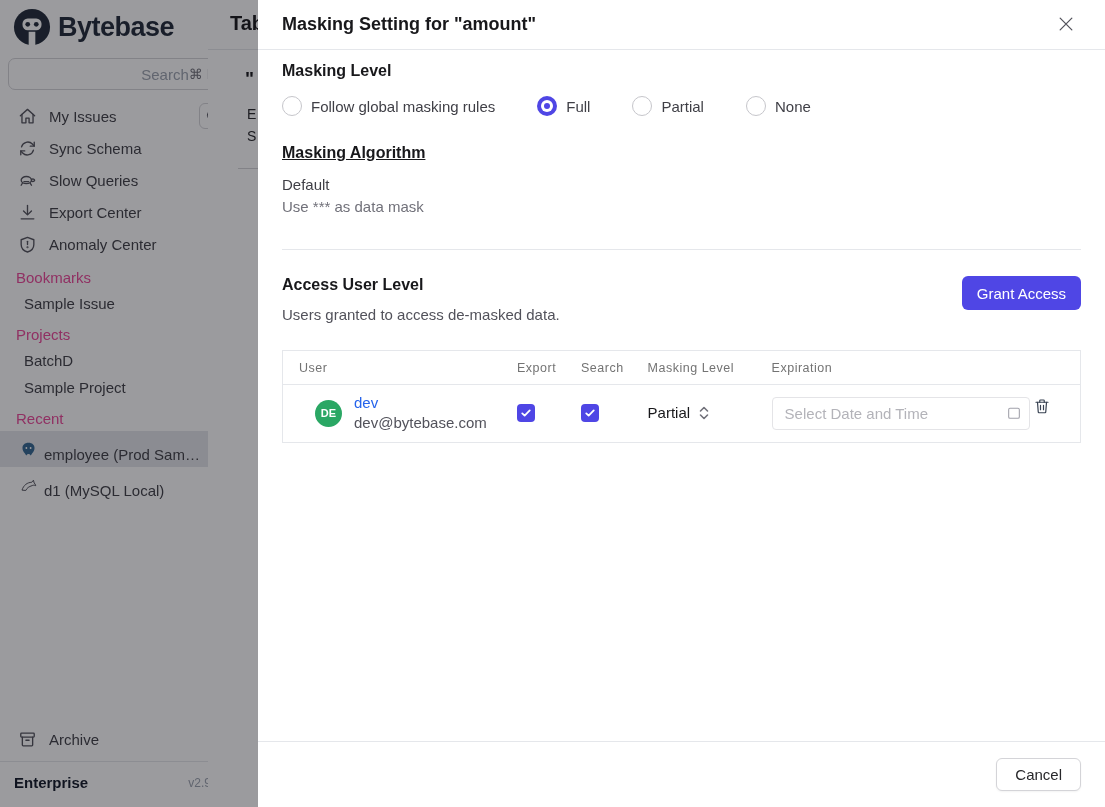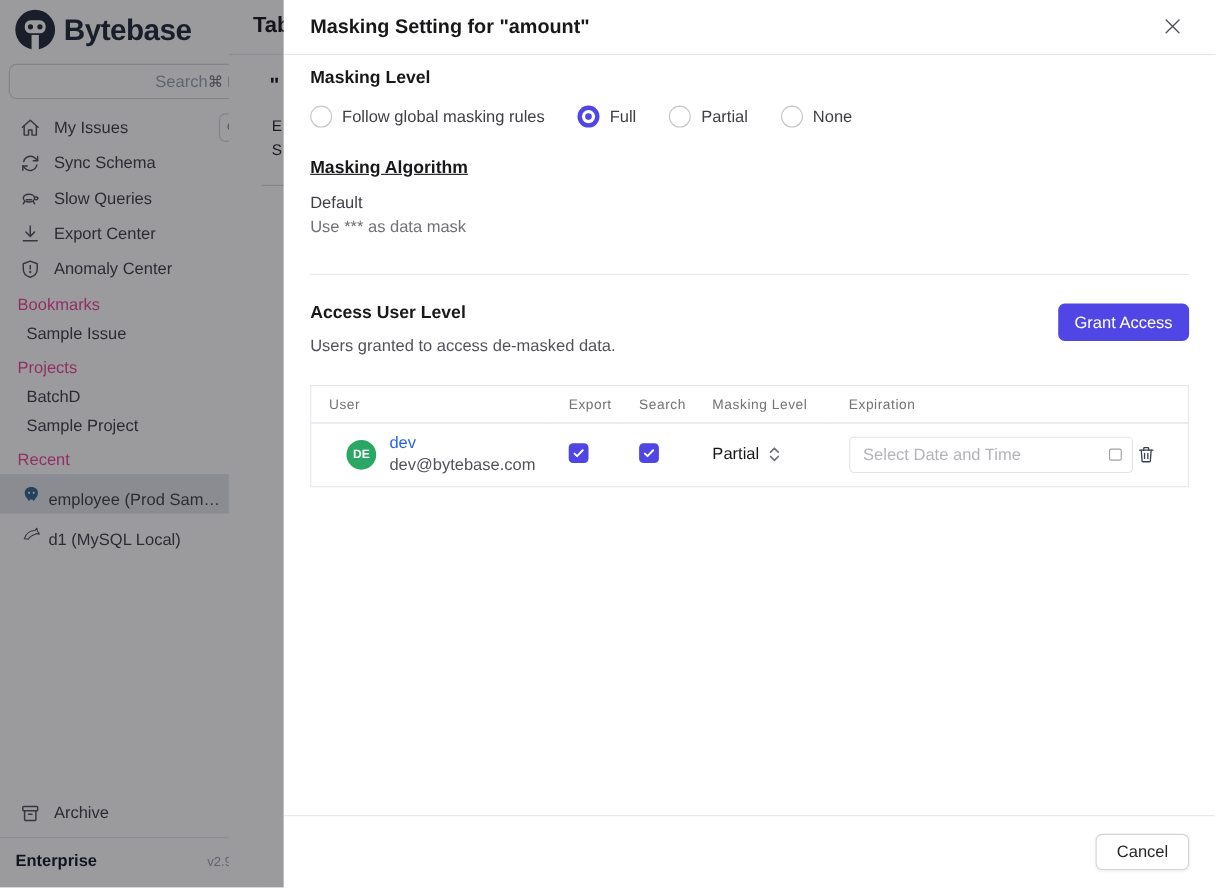--- a/index.html
+++ b/index.html
@@ -56,21 +56,21 @@
   
   .modal { position:absolute; left:258px; top:0; right:0; height:100%; background:#fff; z-index:10;
            display:flex; flex-direction:column; }
   .modal-header { flex:none; height:50px; border-bottom:1px solid #e5e7eb; display:flex; align-items:center;
                   justify-content:space-between; padding:0 28px 0 24px; }
   .modal-title { font-size:18px; font-weight:600; color:#18181b; }
   .close-btn { width:22px; height:22px; color:#52525b; background:none; border:none; padding:0; cursor:pointer; }
   .close-btn svg { width:20px; height:20px; }
   .modal-body { flex:1; padding:12px 24px 0; overflow:hidden; }
   .section-heading { font-size:16px; font-weight:600; color:#18181b; }
-  .radio-row { display:flex; align-items:flex-start; gap:30px; margin-top:16px; }
+  .radio-row { display:flex; align-items:flex-start; gap:42px; margin-top:16px; }
   .radio-option { display:flex; align-items:center; gap:9px; font-size:15px; color:#3f3f46; cursor:pointer; }
   .radio { width:20px; height:20px; border-radius:50%; border:1.5px solid #c6c6cb; background:#fff;
            position:relative; flex:none; }
   .radio.checked { border:none; background:#4f46e5; }
   .radio.checked::before { content:""; position:absolute; inset:4px; background:#fff; border-radius:50%; }
   .radio.checked::after { content:""; position:absolute; inset:7px; background:#4f46e5; border-radius:50%; }
   .algo-heading { margin-top:28px;text-decoration:underline; }
   .algo-name { font-size:15px; color:#3f3f46; margin-top:14px; }
   .algo-desc { font-size:15px; color:#71717a; margin-top:5px; }
   .body-divider { border:none; border-top:1px solid #e5e7eb; margin:34px 0 0; }
@@ -87,21 +87,21 @@
   td.user-td { padding-left:8px; }
   .avatar { width:27px; height:27px; border-radius:50%; background:#2aa764; color:#fff; font-size:11px;
             font-weight:700; display:flex; align-items:center; justify-content:center; flex:none;margin-left:24px; }
   .user-name { color:#2563eb; font-size:15px; line-height:1.35; cursor:pointer; }
   .user-email { color:#52525b; font-size:15px; line-height:1.35; }
   .checkbox { width:18px; height:18px; border-radius:4px; background:#4f46e5; display:inline-flex;
               align-items:center; justify-content:center; cursor:pointer; }
   .checkbox svg { width:12px; height:12px; }
   .level-select { display:inline-flex; align-items:center; gap:8px; font-size:15px; color:#18181b; cursor:pointer; }
   .chevrons { width:12px; height:14px; color:#71717a; }
-  .expiration-cell { display:flex; align-items:center; gap:3px; }
+  .expiration-cell { display:flex; align-items:flex-start; gap:3px; }
   .date-input-wrap { position:relative; width:258px; flex:none; }
   .date-input { width:100%; height:33px; border:1px solid #e4e4e7; border-radius:4px; padding:0 30px 0 12px;
                 font-size:15px; color:#18181b; font-family:inherit; background:#fff; }
   .date-input::placeholder { color:#b3b3b9; }
   .calendar-icon { position:absolute; right:8px; top:50%; transform:translateY(-50%); width:16px; height:16px;
                    color:#a1a1aa; pointer-events:none; }
   .trash-btn { background:none; border:none; padding:0; width:19px; height:19px; color:#374151; cursor:pointer; }
   .trash-btn svg { width:18px; height:18px; }
   .modal-footer { flex:none; height:66px; border-top:1px solid #e5e7eb; display:flex; align-items:center;
                   justify-content:flex-end; padding:0 24px; }

